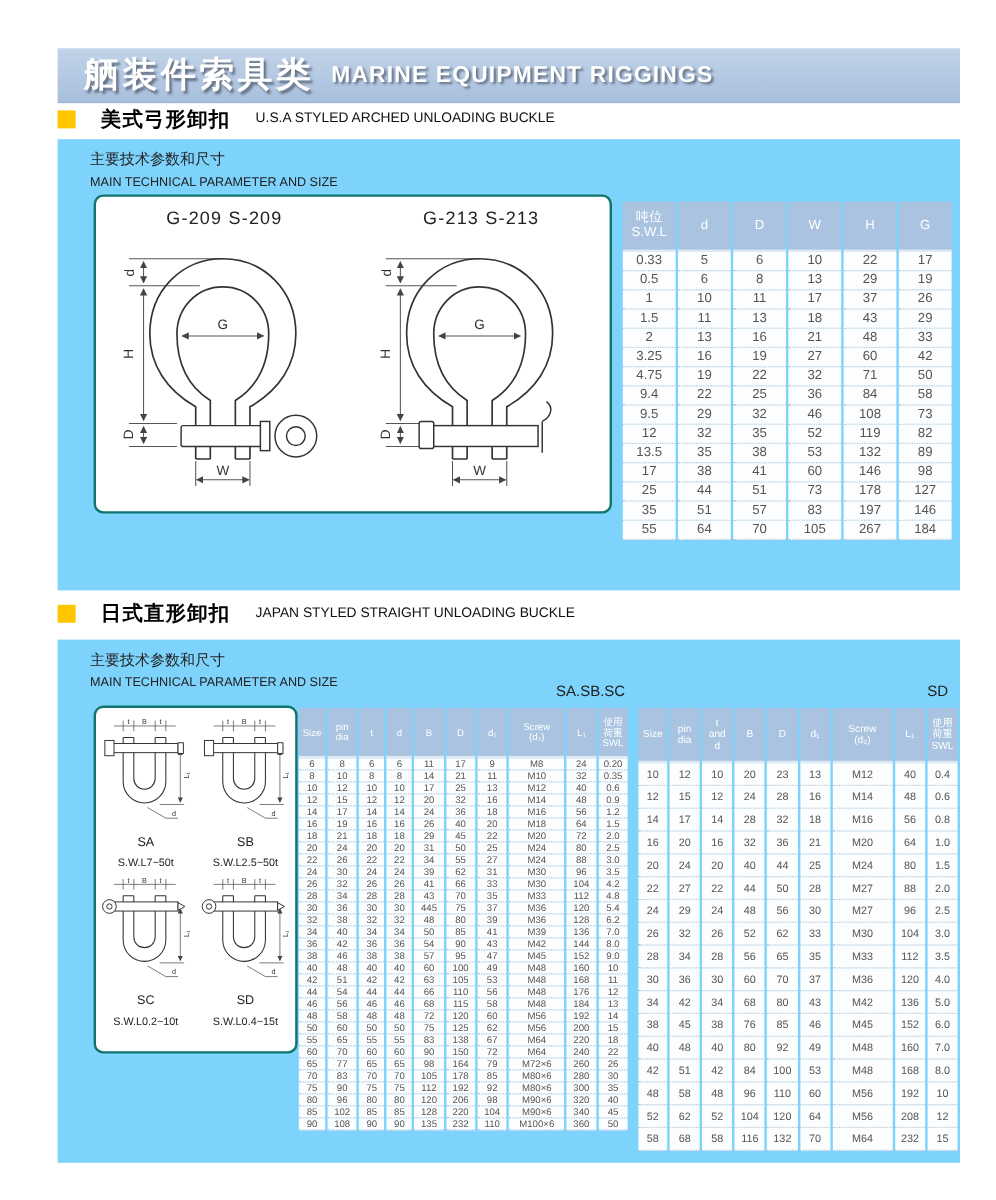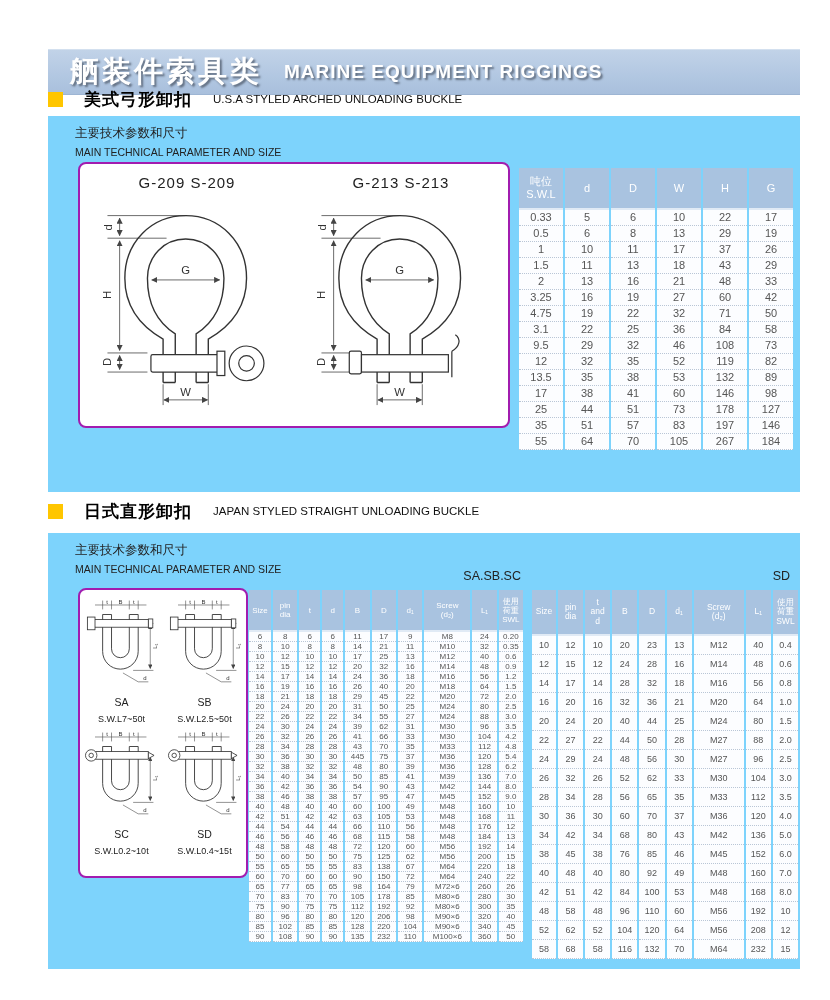--- a/index.html
+++ b/index.html
@@ -1,23 +1,23 @@
 <!DOCTYPE html>
 <html><head>
 <meta charset="utf-8">
 <style>
   html,body{margin:0;padding:0}
   body{width:830px;height:1000px;background:#fff;position:relative;overflow:hidden;
        font-family:"Liberation Sans","DejaVu Sans",sans-serif;}
 
   
-  .banner{position:absolute;left:48px;top:49px;width:752px;height:46px;box-sizing:border-box;
+  .banner{position:absolute;left:48px;top:40px;width:752px;height:46px;box-sizing:border-box;
           background:linear-gradient(180deg,#c2d3e8 0%,#b3c8e2 55%,#a8bfdc 100%);
           display:flex;align-items:center;padding-left:22px;
-          box-shadow:inset 0 1px 0 #d3e0ef, inset 0 -1px 0 #9db5d3;gap:8px;}
+          box-shadow:inset 0 1px 0 #d3e0ef, inset 0 -1px 0 #9db5d3;}
   .banner-zh{font-size:29px;font-weight:bold;color:#fff;letter-spacing:3px;
              text-shadow:2px 2px 2px rgba(95,108,125,.95);}
   .banner-en{font-size:19px;font-weight:bold;color:#fff;margin-left:14px;letter-spacing:1px;
              text-shadow:2px 2px 2px rgba(95,108,125,.95);}
 
   
   .sec-title{position:absolute;left:48px;display:flex;align-items:center;gap:21px;height:18px}
   #sec1-title{top:90px}
   #sec2-title{top:502px}
   .bullet{width:15px;height:15px;flex:0 0 15px}
@@ -26,21 +26,21 @@
 
   
   .panel{position:absolute;left:48px;width:752px;background:#7dd3fc}
   #panel1{top:116px;height:376px}
   #panel2{top:533px;height:436px}
   .param{position:absolute;left:27px;top:9px}
   .param-zh{font-size:12.5px;color:#222;margin-bottom:4px}
   .param-en{font-size:10.5px;color:#222}
 
   
-  .diagram-box{position:absolute;background:#fff;border:2px solid #a21caf;border-radius:8px;box-sizing:border-box}
+  .diagram-box{position:absolute;background:#fff;border:2px solid #0f766e;border-radius:8px;box-sizing:border-box}
   #box1{left:30px;top:46px;width:432px;height:266px;display:flex}
   .bow-fig{width:50%;display:flex;flex-direction:column;align-items:center;padding-top:10px;box-sizing:border-box}
   .bow-caption{font-size:15px;color:#222;letter-spacing:1px;margin-bottom:2px}
 
   #box2{left:30px;top:55px;width:170px;height:290px;display:grid;
         grid-template-columns:1fr 1fr;row-gap:6px;padding-top:8px;box-sizing:border-box;justify-items:center;align-content:start}
   .dee-fig{display:flex;flex-direction:column;align-items:center}
   .dee-name{font-size:10.5px;color:#222;margin-top:4px}
   .dee-swl{font-size:9px;color:#222;margin-top:6px;white-space:nowrap}
 
@@ -250,21 +250,21 @@
         </tr>
         <tr>
           <td>4.75</td>
           <td>19</td>
           <td>22</td>
           <td>32</td>
           <td>71</td>
           <td>50</td>
         </tr>
         <tr>
-          <td>3.1</td>
+          <td>9.4</td>
           <td>22</td>
           <td>25</td>
           <td>36</td>
           <td>84</td>
           <td>58</td>
         </tr>
         <tr>
           <td>9.5</td>
           <td>29</td>
           <td>32</td>

